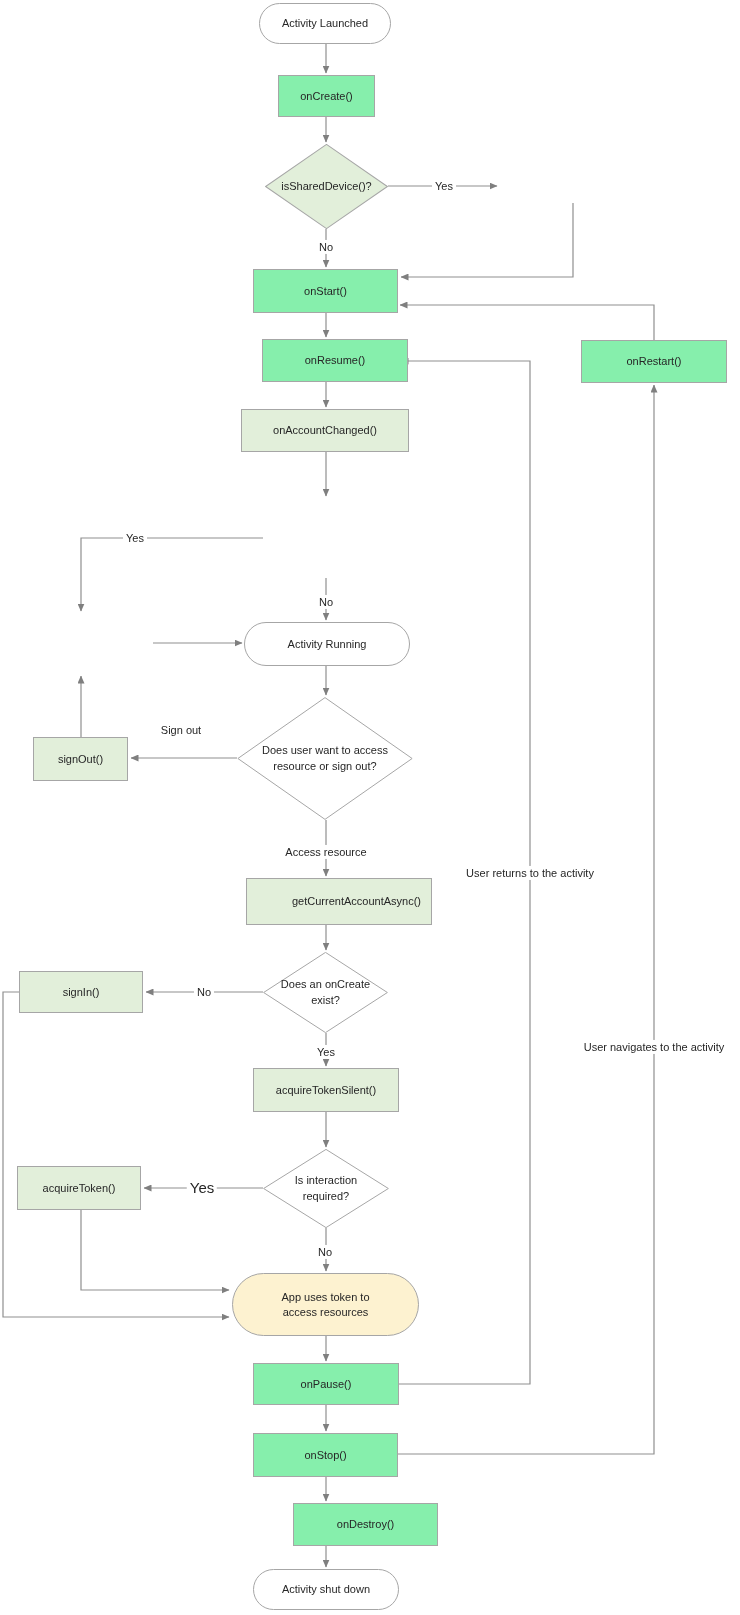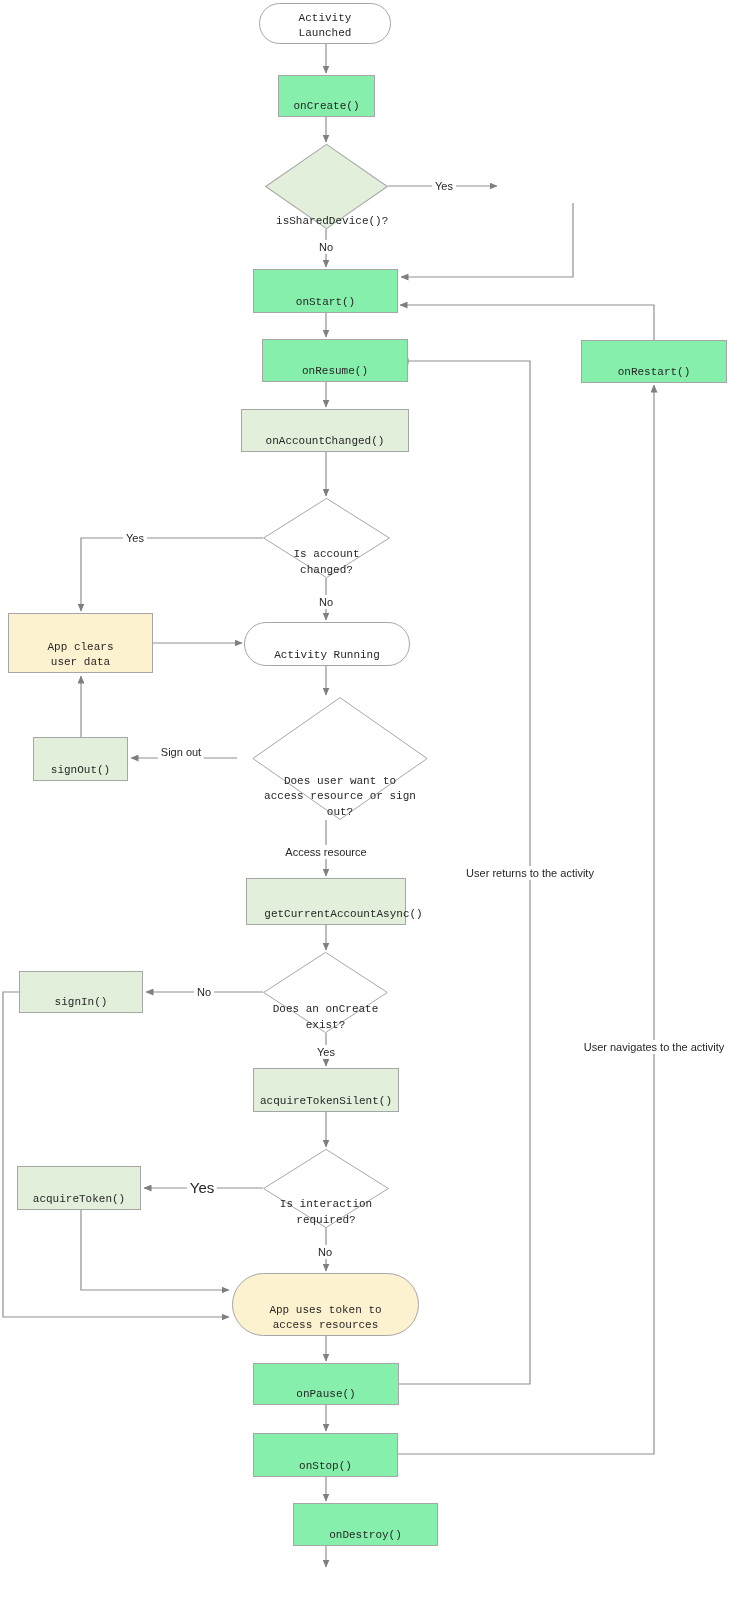--- a/index.html
+++ b/index.html
@@ -9,22 +9,22 @@
     --line:#8F8F8F;
     --text:#262626;
   }
   html,body{margin:0;padding:0;background:#ffffff;}
   body{width:740px;height:1615px;position:relative;font-family:"Liberation Sans",sans-serif;color:var(--text);}
   #canvas{position:absolute;inset:0;width:740px;height:1615px;}
   #edges{position:absolute;left:0;top:0;width:740px;height:1615px;pointer-events:none;}
   #edges polyline{fill:none;stroke:var(--line);stroke-width:1.2;}
   #edges marker path{fill:#7F7F7F;stroke:none;}
 
-  .node{position:absolute;display:flex;align-items:flex-end;justify-content:center;
-        text-align:center;font-size:11px;line-height:1.35;box-sizing:border-box;font-family:Liberation Mono, monospace;}
+  .node{position:absolute;display:flex;align-items:center;justify-content:center;
+        text-align:center;font-size:11px;line-height:1.35;box-sizing:border-box;}
   .rect{background:#86efac;border:1px solid var(--shape-border);}
   .rect.green{background:var(--green-fill);}
   .rect.yellow{background:var(--yellow-fill);}
   .stadium{background:#ffffff;border:1px solid var(--shape-border);border-radius:999px;}
   .stadium.yellow{background:var(--yellow-fill);}
   .node .pad{padding:2px 10px;}
 
   .diamond{background:transparent;border:none;}
   .diamond svg{position:absolute;inset:0;width:100%;height:100%;}
   .diamond polygon{fill:#ffffff;stroke:var(--shape-border);stroke-width:1;vector-effect:non-scaling-stroke;}
@@ -103,47 +103,38 @@
     </div>
 
   <div class="node rect" style="left:581px;top:340px;width:146px;height:43px;">
       <span class="pad">onRestart()</span>
     </div>
 
   <div class="node rect green" style="left:241px;top:409px;width:168px;height:43px;">
       <span class="pad">onAccountChanged()</span>
     </div>
 
-  <div class="node diamond" style="left:263px;top:498px;width:127px;height:80px;">
-    <svg viewBox="0 0 100 100" preserveAspectRatio="none">
-        <polygon points="50,0.5 99.5,50 50,99.5 0.5,50"></polygon>
-      </svg>
-    <div class="dlabel">Is account changed?</div>
-  </div>
 
-  <div class="node rect yellow" style="left:8px;top:613px;width:145px;height:60px;">
-      <span class="pad" style="width:70px;">App clears user data</span>
-    </div>
 
   <div class="node stadium" style="left:244px;top:622px;width:166px;height:44px;">
       <span class="pad">Activity Running</span>
     </div>
 
   <div class="node rect green" style="left:33px;top:737px;width:95px;height:44px;">
       <span class="pad">signOut()</span>
     </div>
 
-  <div class="node diamond" style="left:252px;top:697px;width:176px;height:123px;">
+  <div class="node diamond" style="left:237px;top:697px;width:176px;height:123px;">
     <svg viewBox="0 0 100 100" preserveAspectRatio="none">
         <polygon points="50,0.5 99.5,50 50,99.5 0.5,50"></polygon>
       </svg>
     <div class="dlabel" style="width:88%;">Does user want to access resource or sign out?</div>
   </div>
 
-  <div class="node rect green" style="left:246px;top:878px;width:160px;height:47px;padding-left:35px;">
+  <div class="node rect green" style="left:246px;top:878px;width:186px;height:47px;padding-left:35px;">
       <span class="pad">getCurrentAccountAsync()</span>
     </div>
 
   <div class="node diamond" style="left:263px;top:952px;width:125px;height:81px;">
     <svg viewBox="0 0 100 100" preserveAspectRatio="none">
         <polygon points="50,0.5 99.5,50 50,99.5 0.5,50"></polygon>
       </svg>
     <div class="dlabel" style="width:95%;">Does an onCreate exist?</div>
   </div>
 
@@ -175,26 +166,29 @@
     </div>
 
   <div class="node rect" style="left:253px;top:1433px;width:145px;height:44px;">
       <span class="pad">onStop()</span>
     </div>
 
   <div class="node rect" style="left:253px;top:1503px;width:145px;height:43px;margin-left:40px;">
       <span class="pad">onDestroy()</span>
     </div>
 
+  <div class="node stadium" style="left:253px;top:1569px;width:146px;height:41px;">
+      <span class="pad">Activity shut down</span>
+    </div>
 
   <span class="edge-label" style="left:444px;top:186px;">Yes</span>
   <span class="edge-label" style="left:326px;top:247px;">No</span>
   <span class="edge-label" style="left:135px;top:538px;">Yes</span>
   <span class="edge-label" style="left:326px;top:602px;">No</span>
-  <span class="edge-label" style="left:181px;top:752px;">Sign out</span>
+  <span class="edge-label" style="left:181px;top:730px;">Sign out</span>
   <span class="edge-label" style="left:326px;top:852px;">Access resource</span>
   <span class="edge-label" style="left:204px;top:992px;">No</span>
   <span class="edge-label" style="left:326px;top:1052px;">Yes</span>
   <span class="edge-label big" style="left:202px;top:1188px;">Yes</span>
   <span class="edge-label" style="left:325px;top:1252px;">No</span>
   <span class="edge-label" style="left:530px;top:873px;">User returns to the activity</span>
   <span class="edge-label" style="left:654px;top:1047px;">User navigates to the activity</span>
 
 </div>
 

